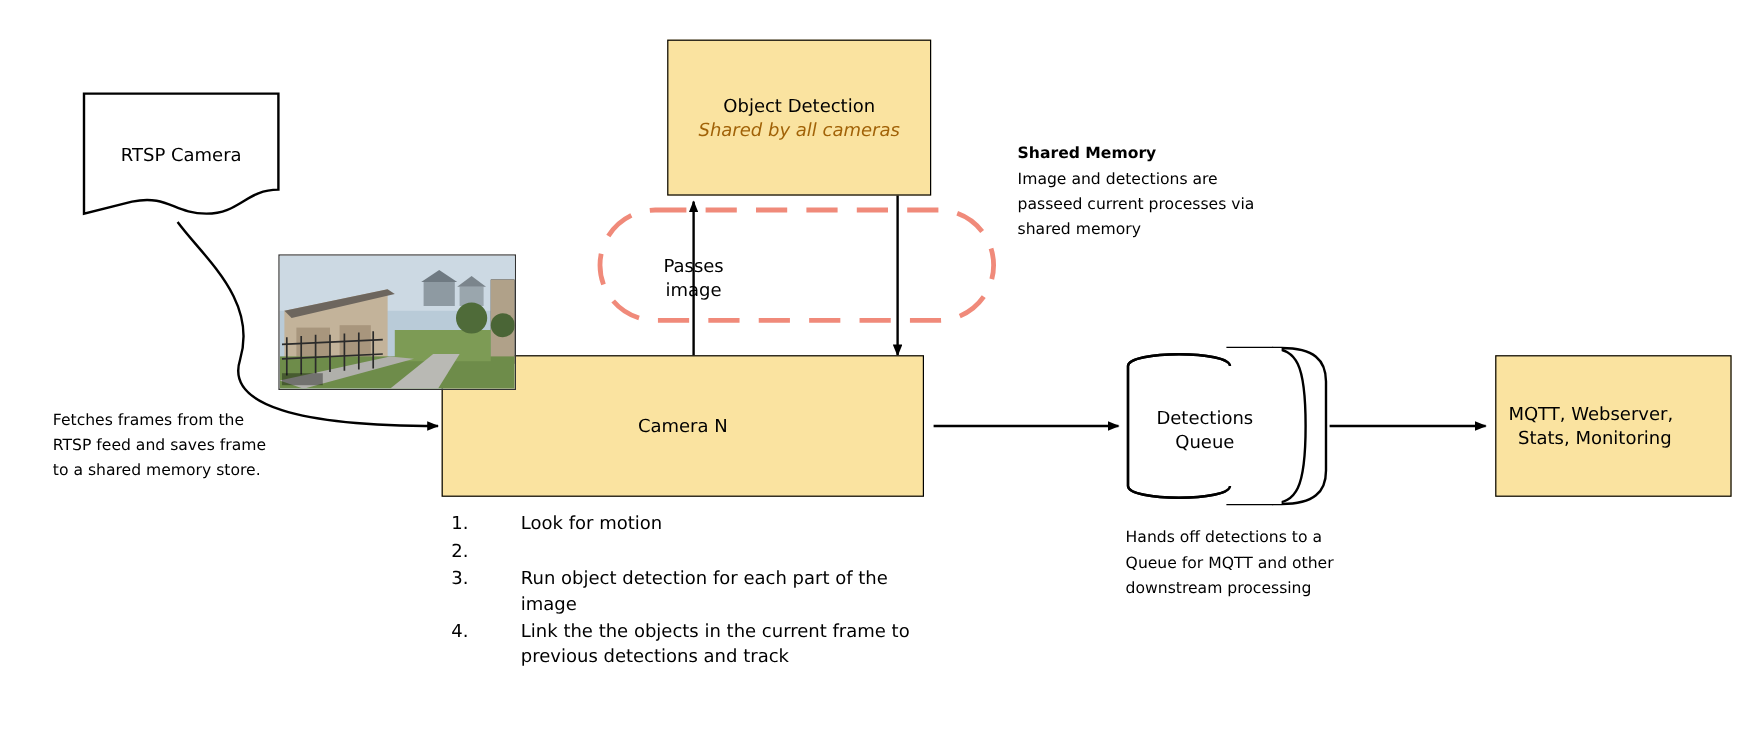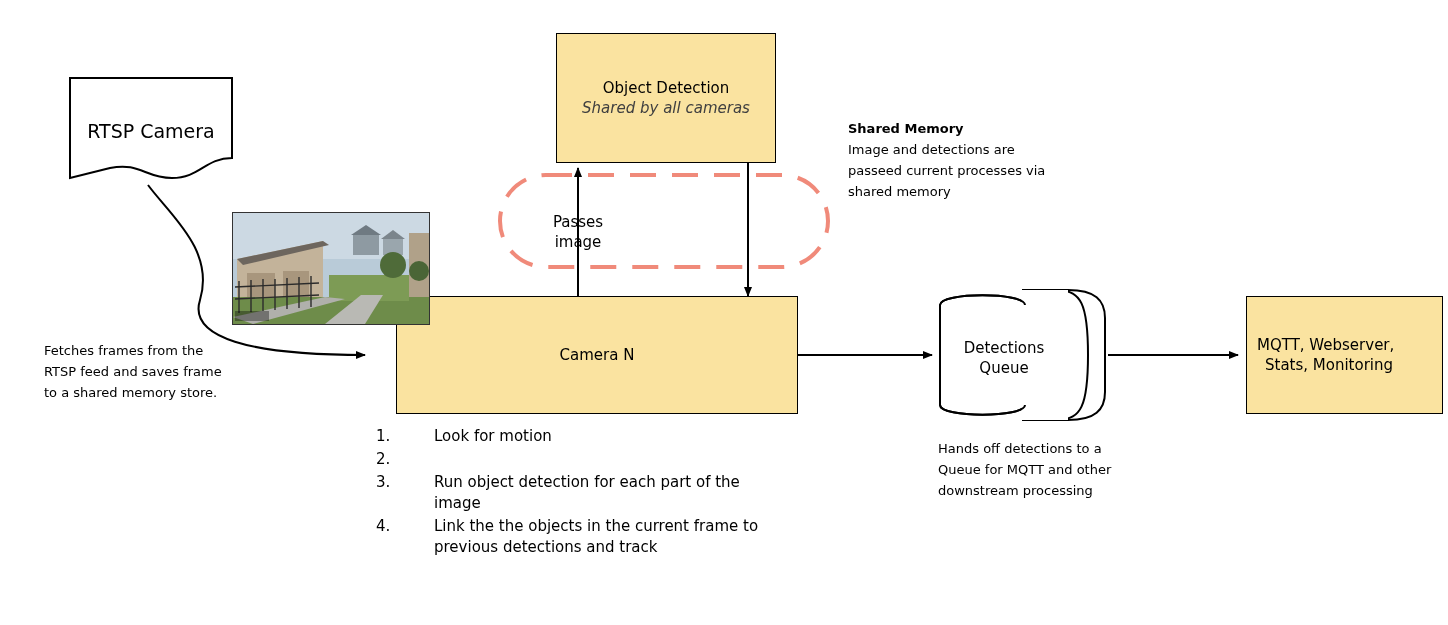--- a/index.html
+++ b/index.html
@@ -29,26 +29,26 @@
     text-align: center;
   }
   .box .line1 {
     font-size: 15px;
     color: #000;
     line-height: 20px;
   }
   .box .line2 {
     font-size: 15px;
     font-style: italic;
-    color: #404040;
+    color: #a16207;
     line-height: 20px;
   }
   .doc-label {
     position: absolute;
-    font-size: 19px;
+    font-size: 15px;
     color: #000;
     text-align: center;
     width: 100%;
     top: 42px;
     left: 0;
   }
   .text-block {
     position: absolute;
     font-size: 13px;
     line-height: 21px;
@@ -144,21 +144,21 @@
 
   <div class="node" style="left:70px; top:78px; width:162px; height:100px;">
     <div class="doc-label">RTSP Camera</div>
   </div>
 
   <div class="node box" style="left:556px; top:33px; width:220px; height:130px;">
     <div class="line1">Object Detection</div>
     <div class="line2">Shared by all cameras</div>
   </div>
 
-  <div class="node box" style="left:396px; top:296px; width:402px; height:118px;">
+  <div class="node box" style="left:368px; top:296px; width:402px; height:118px;">
     <div class="line1">Camera N</div>
   </div>
 
   <div class="cam-thumb" style="left:232px; top:212px; width:196px; height:111px;">
     <svg width="196" height="111" viewBox="0 0 196 111">
       <rect x="0" y="0" width="196" height="111" fill="#b9cbd8"></rect>
 
       <rect x="0" y="0" width="196" height="46" fill="#ccd9e3"></rect>
 
       <rect x="120" y="22" width="26" height="20" fill="#8e9aa2"></rect>

